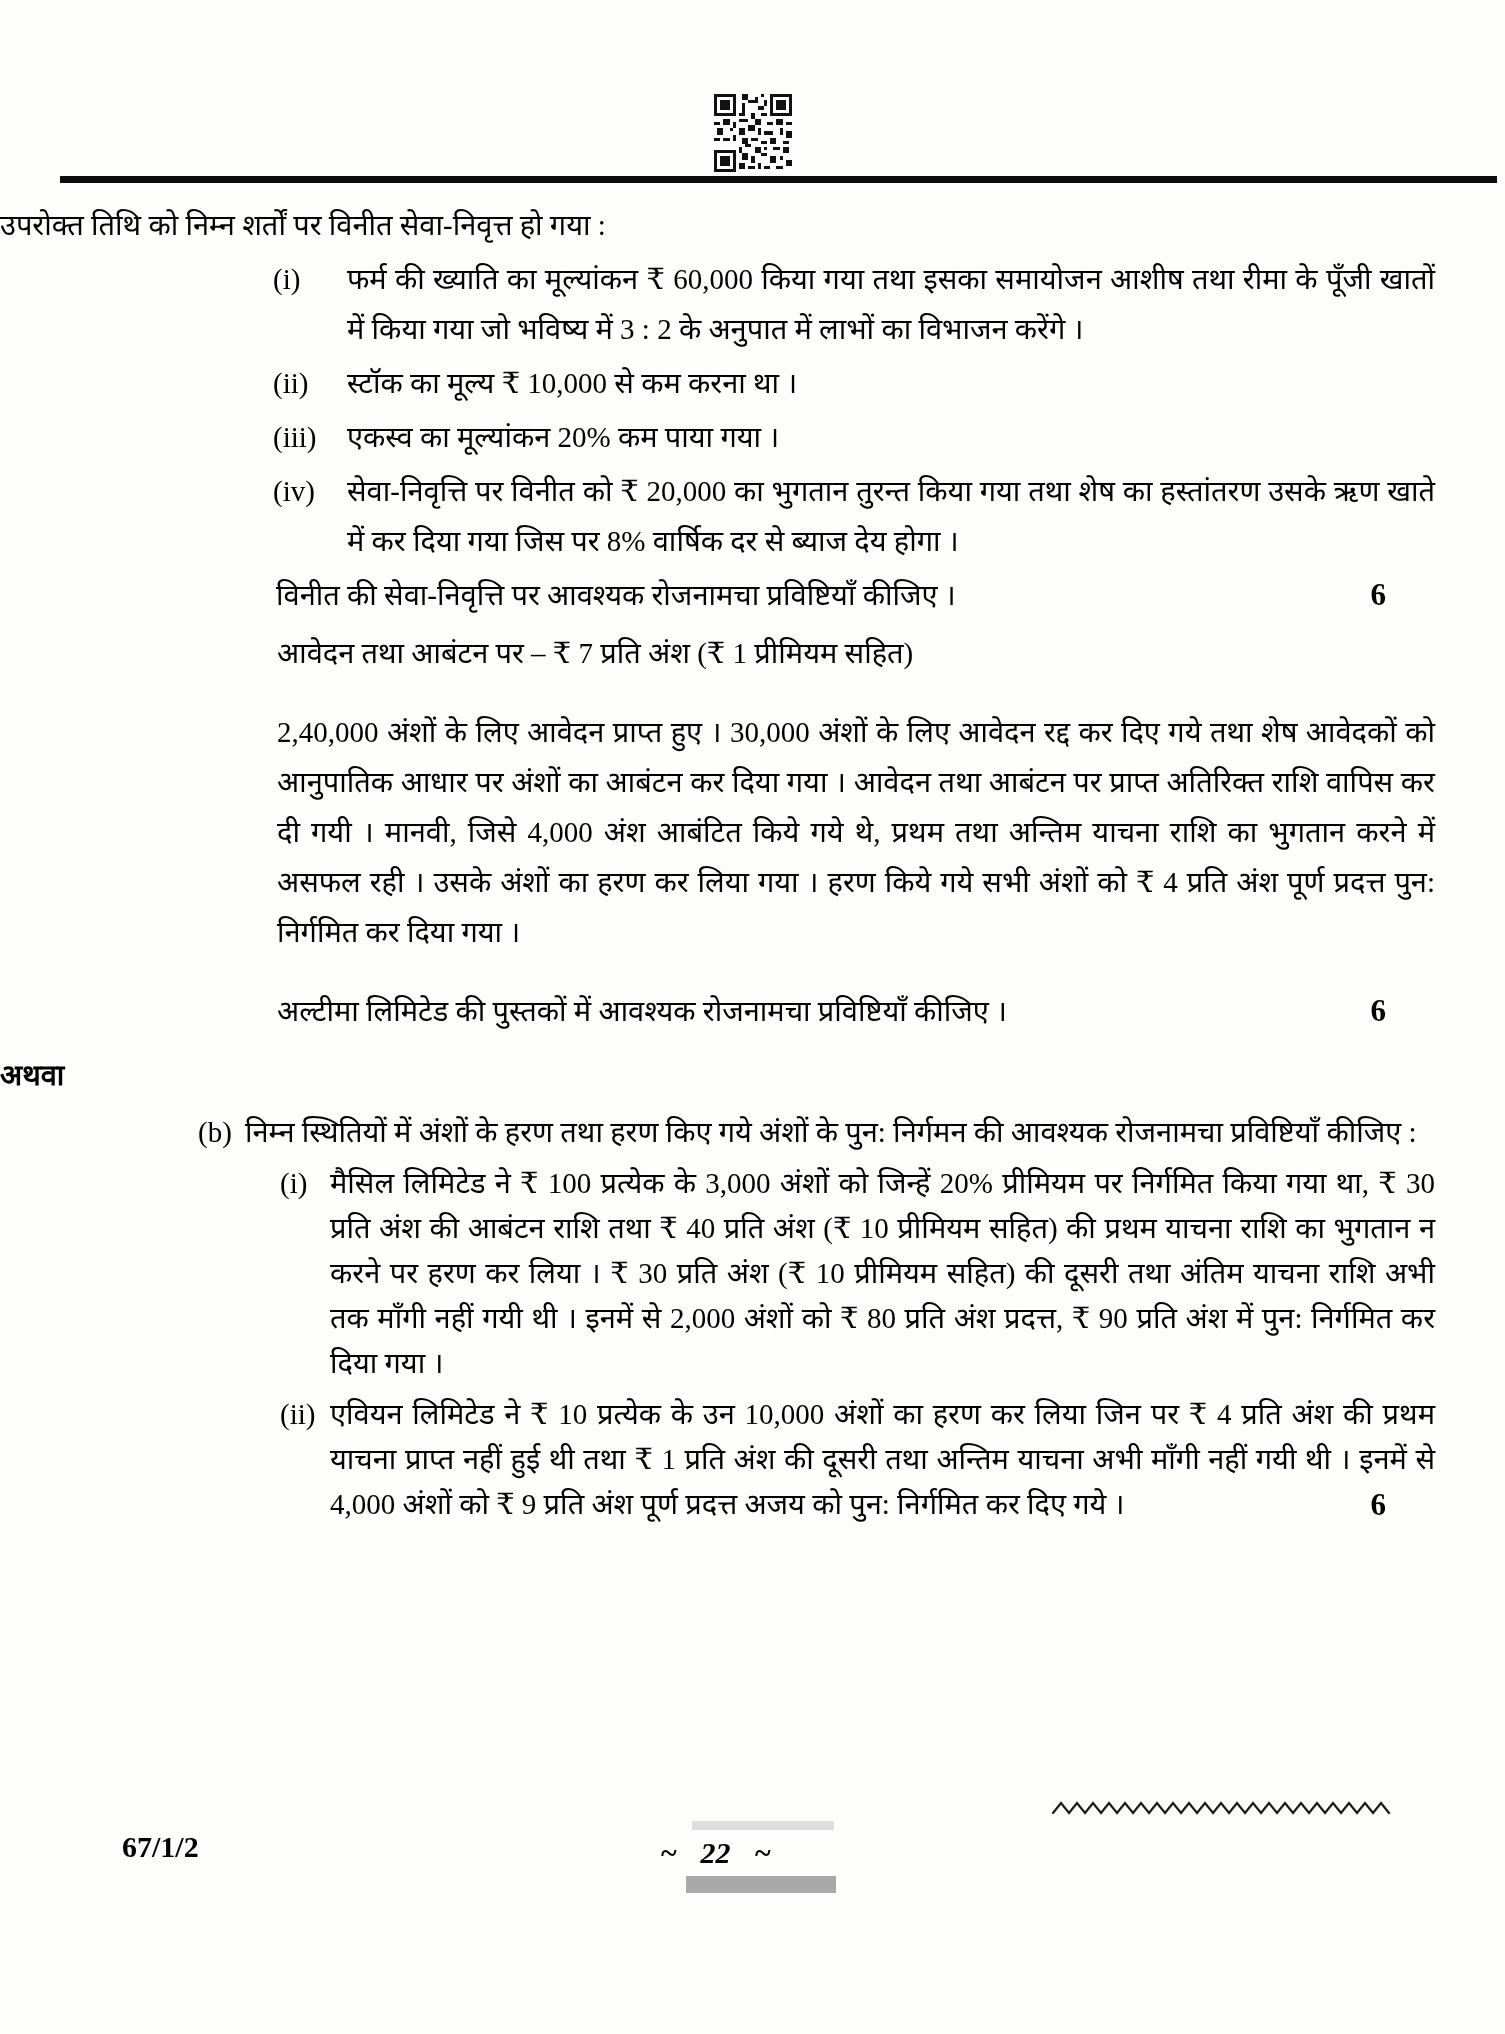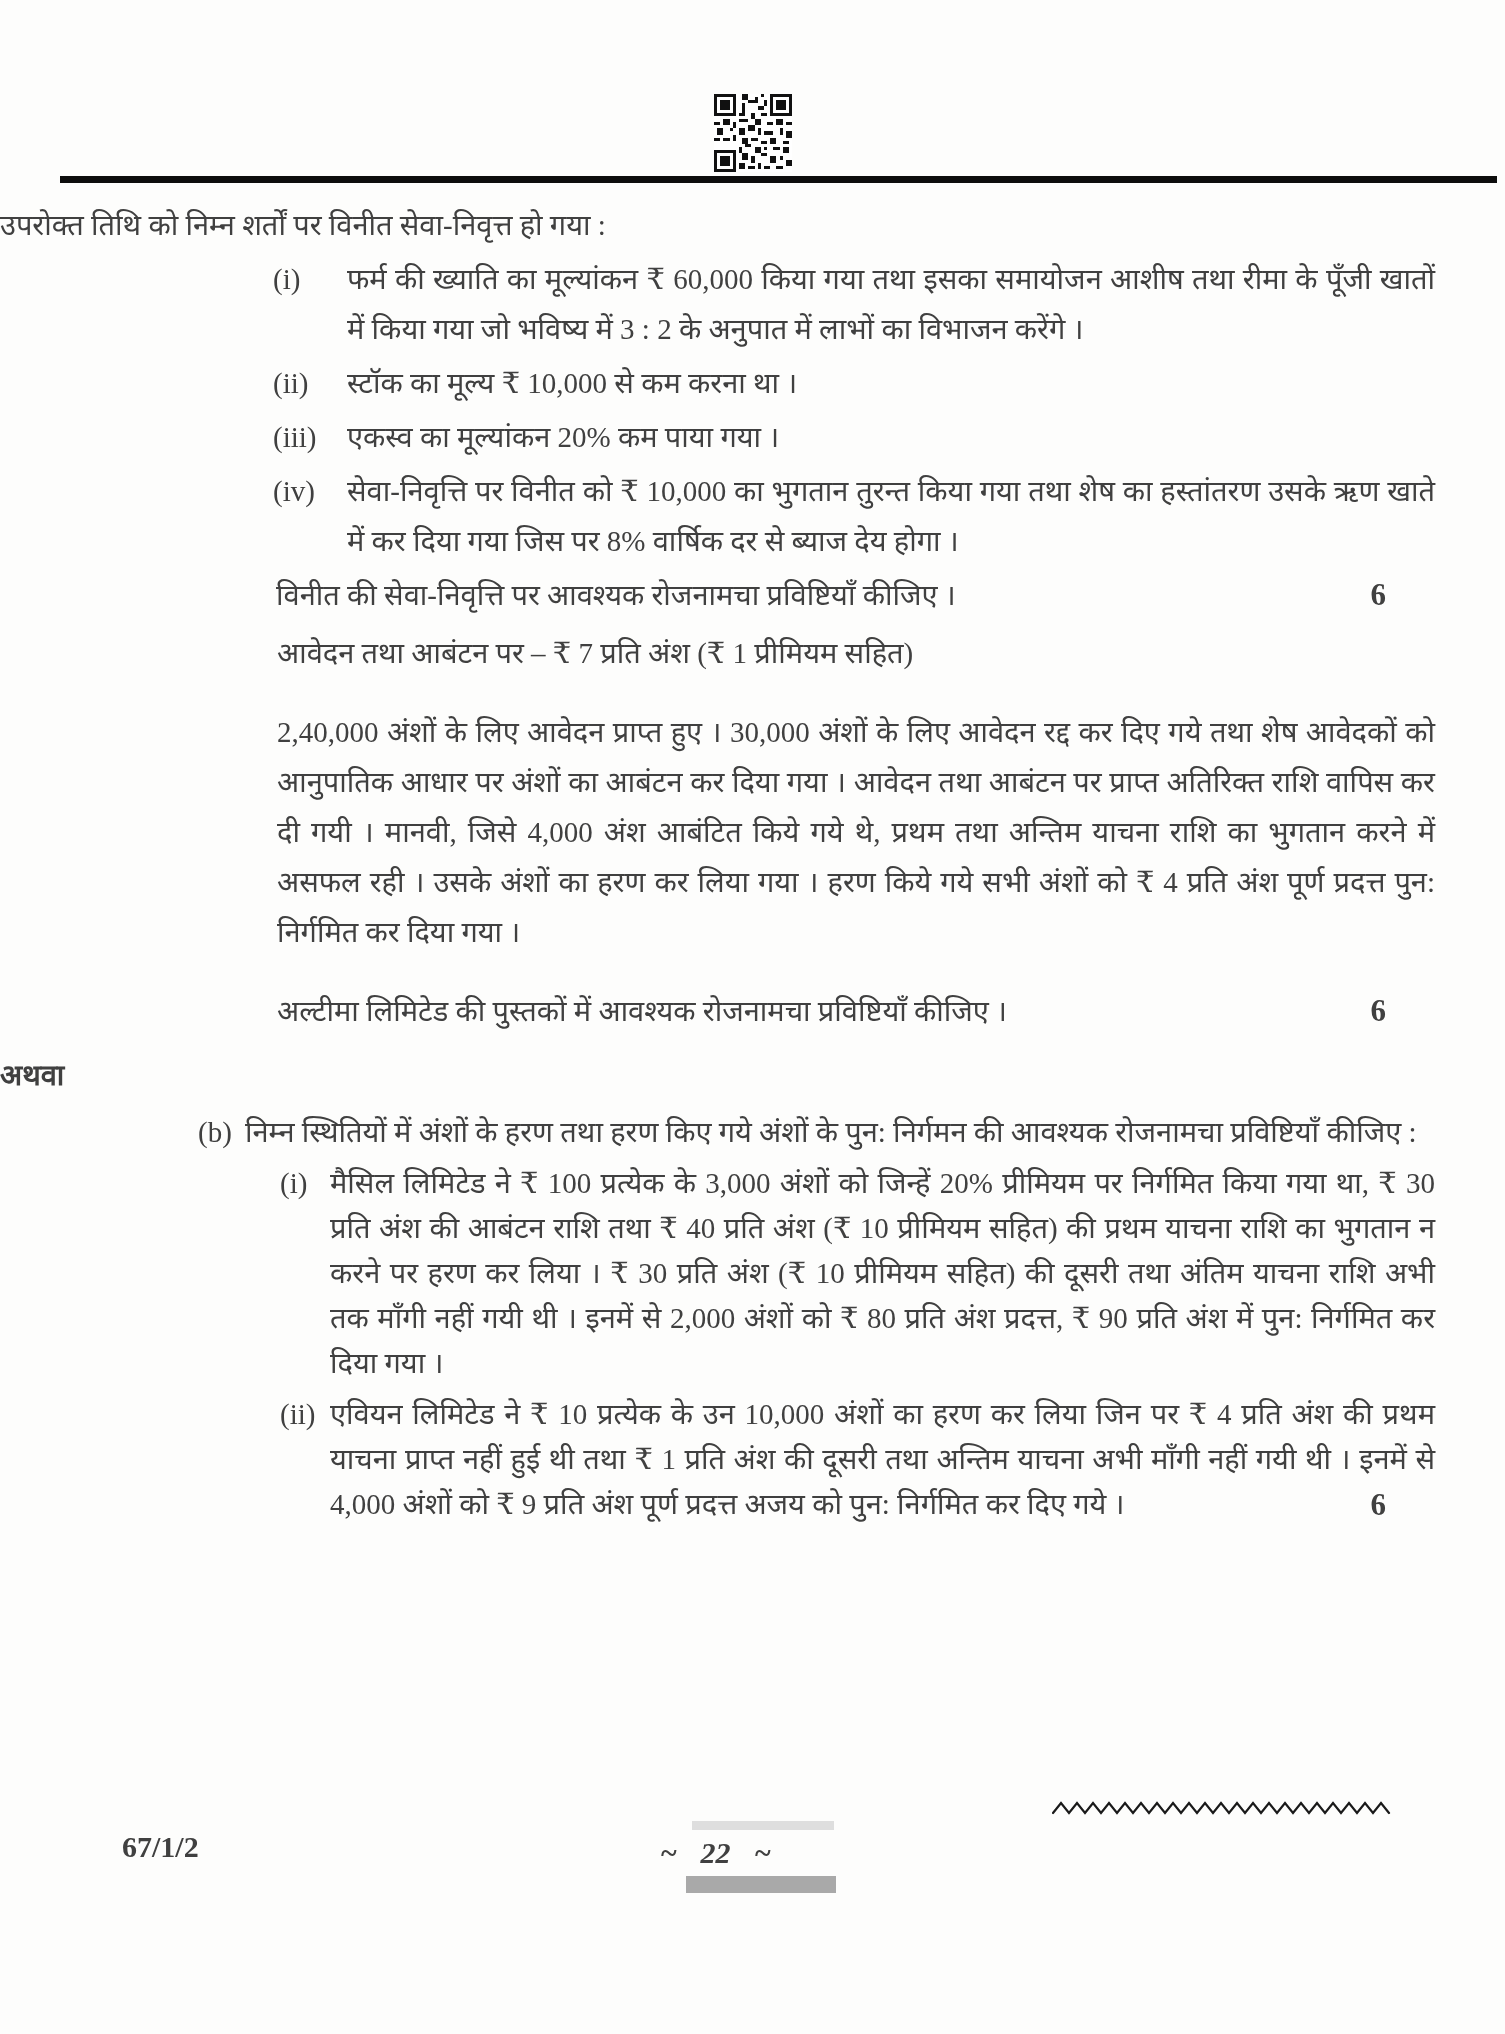--- a/index.html
+++ b/index.html
@@ -1,21 +1,21 @@
 <!DOCTYPE html>
 <html><head>
 <meta charset="utf-8">
 <style>
   html,body{margin:0;padding:0;background:#9c9c9c;}
   .page{
     position:relative;
     width:1505px;height:2034px;
     background:#fdfdfc;
     font-family:"Liberation Serif","DejaVu Serif",serif;
-    color:#404040;
+    color:#000000;
     overflow:hidden;
   }
   .qr{position:absolute;left:714px;top:92px;width:78px;height:82px;}
   .toprule{position:absolute;left:60px;top:176px;width:1437px;height:7px;background:#0d0d0d;}
   .content{position:absolute;left:0;top:200px;width:1505px;font-size:29px;line-height:50px;}
   .row{position:relative;margin-left:276px;margin-right:70px;}
   .just{text-align:justify;}
   .li{position:relative;margin-left:347px;margin-right:70px;margin-top:4px;}
   .li .mk{position:absolute;left:-74px;top:0;}
   .closing{margin-top:4px;}
@@ -122,21 +122,21 @@
     <div class="li just">
       <span class="mk">(ii)</span>
       <span>स्टॉक का मूल्य ₹ 10,000 से कम करना था ।</span>
     </div>
     <div class="li just">
       <span class="mk">(iii)</span>
       <span>एकस्व का मूल्यांकन 20% कम पाया गया ।</span>
     </div>
     <div class="li just">
       <span class="mk">(iv)</span>
-      <span>सेवा-निवृत्ति पर विनीत को ₹ 10,000 का भुगतान तुरन्त किया गया तथा शेष का हस्तांतरण उसके ऋण खाते में कर दिया गया जिस पर 8% वार्षिक दर से ब्याज देय होगा ।</span>
+      <span>सेवा-निवृत्ति पर विनीत को ₹ 20,000 का भुगतान तुरन्त किया गया तथा शेष का हस्तांतरण उसके ऋण खाते में कर दिया गया जिस पर 8% वार्षिक दर से ब्याज देय होगा ।</span>
     </div>
 
     <div class="row closing">
       <span>विनीत की सेवा-निवृत्ति पर आवश्यक रोजनामचा प्रविष्टियाँ कीजिए ।</span>
       <span class="marks">6</span>
     </div>
 
 
     <p class="row mt8" style="margin-left:277px;">आवेदन तथा आबंटन पर – ₹ 7 प्रति अंश (₹ 1 प्रीमियम सहित)</p>
 

